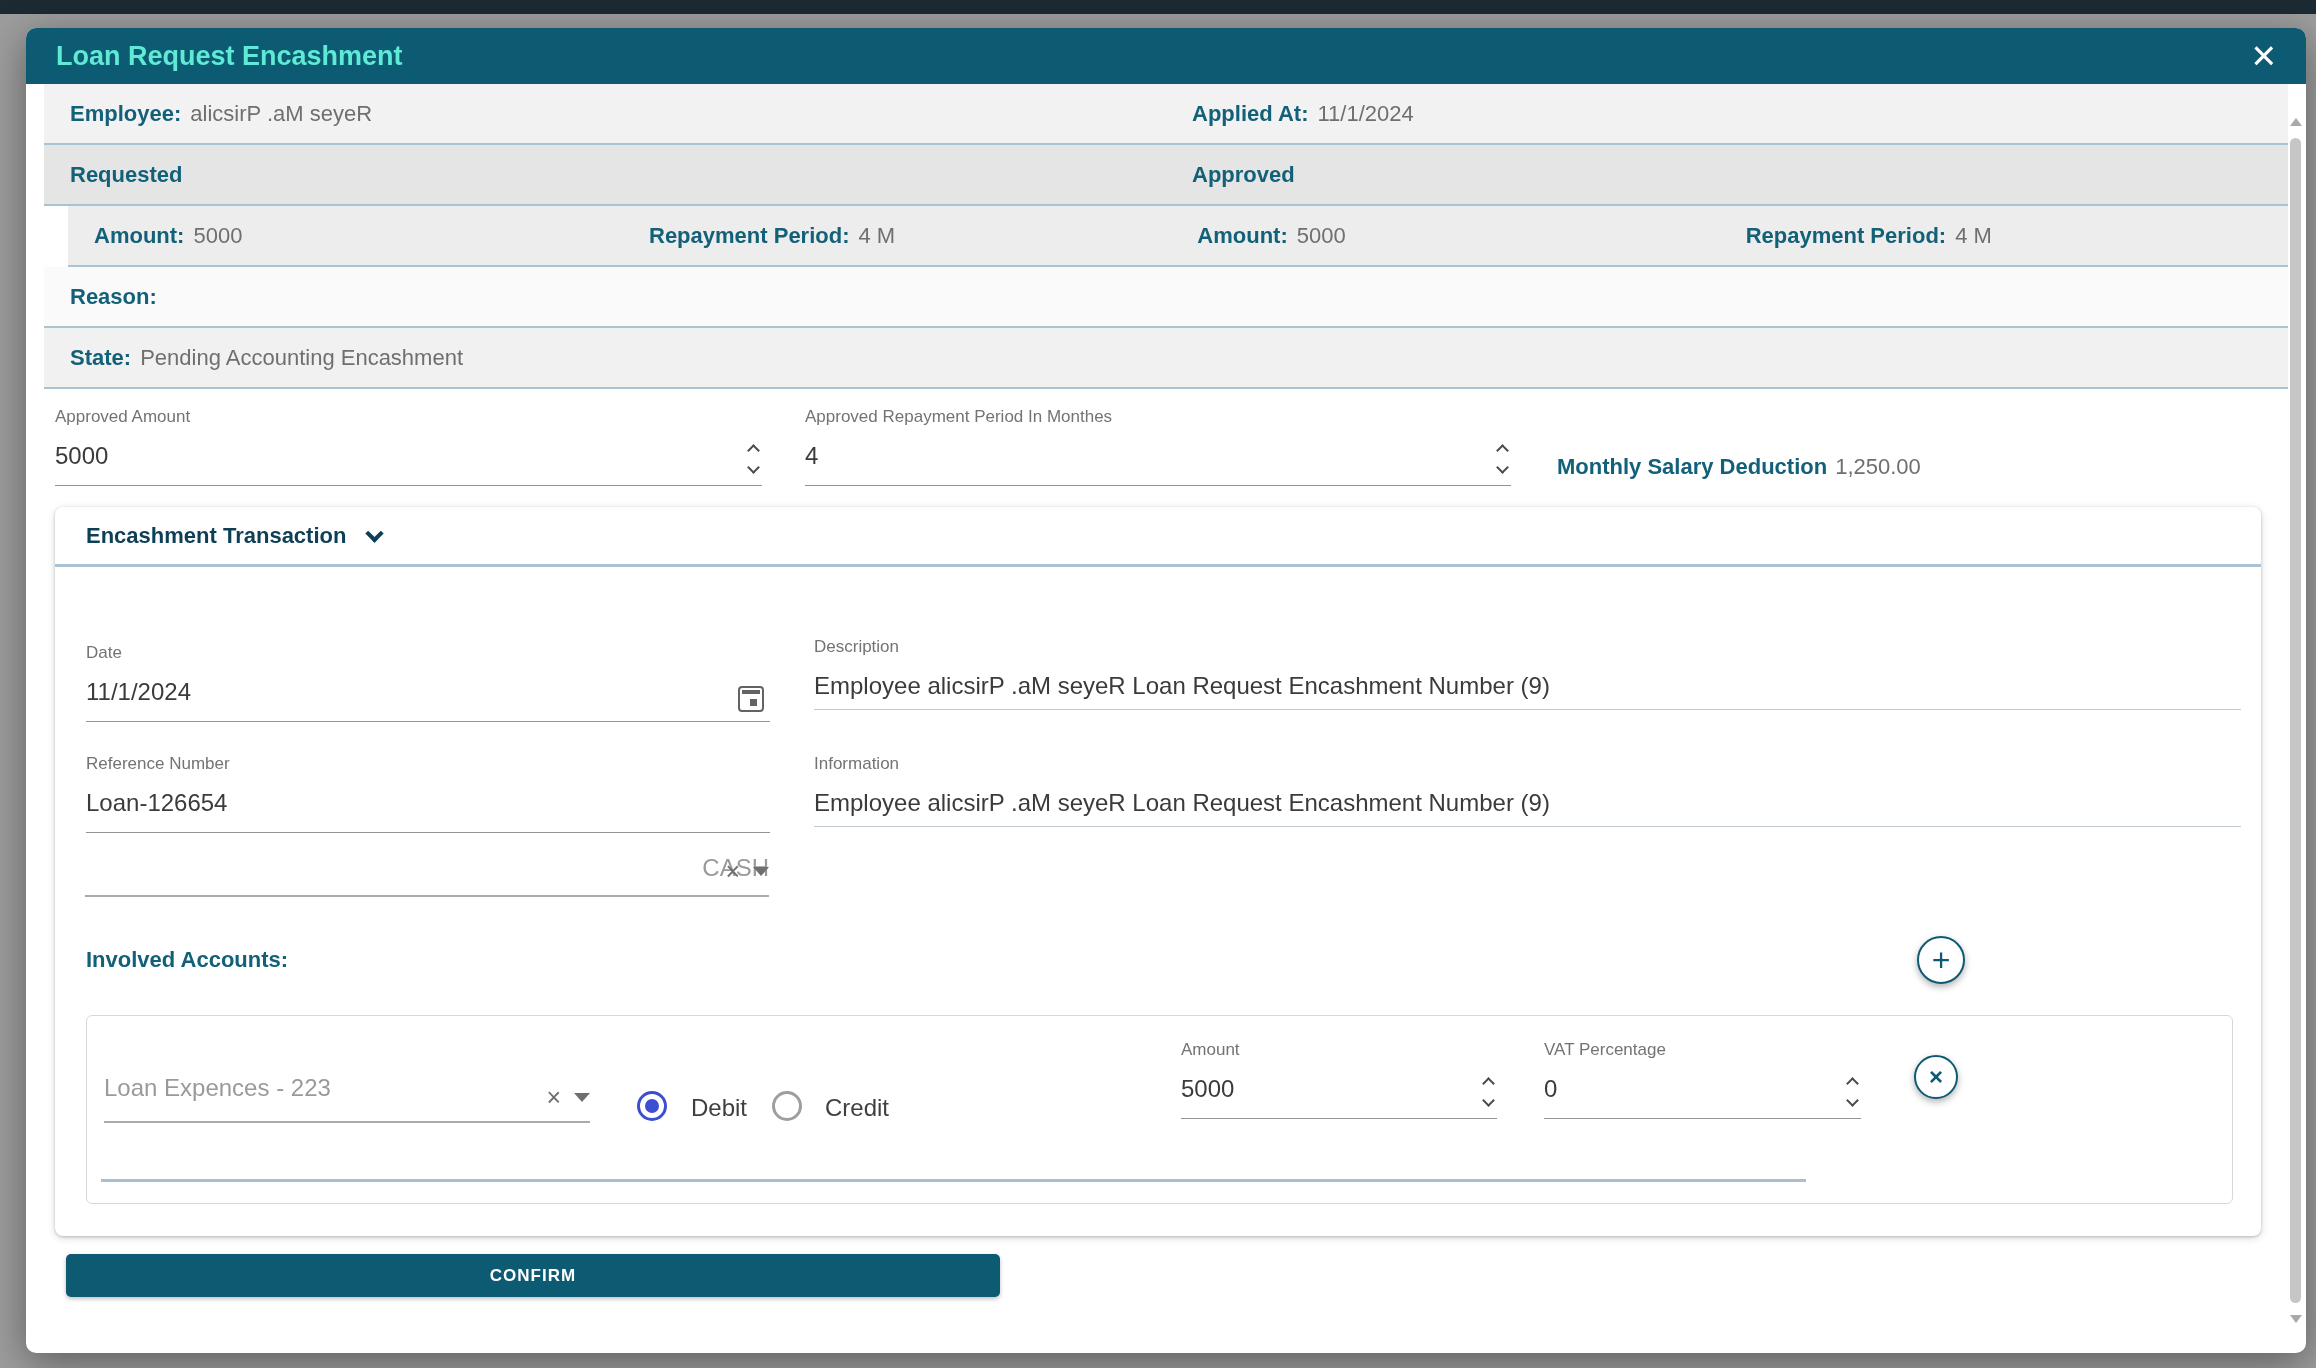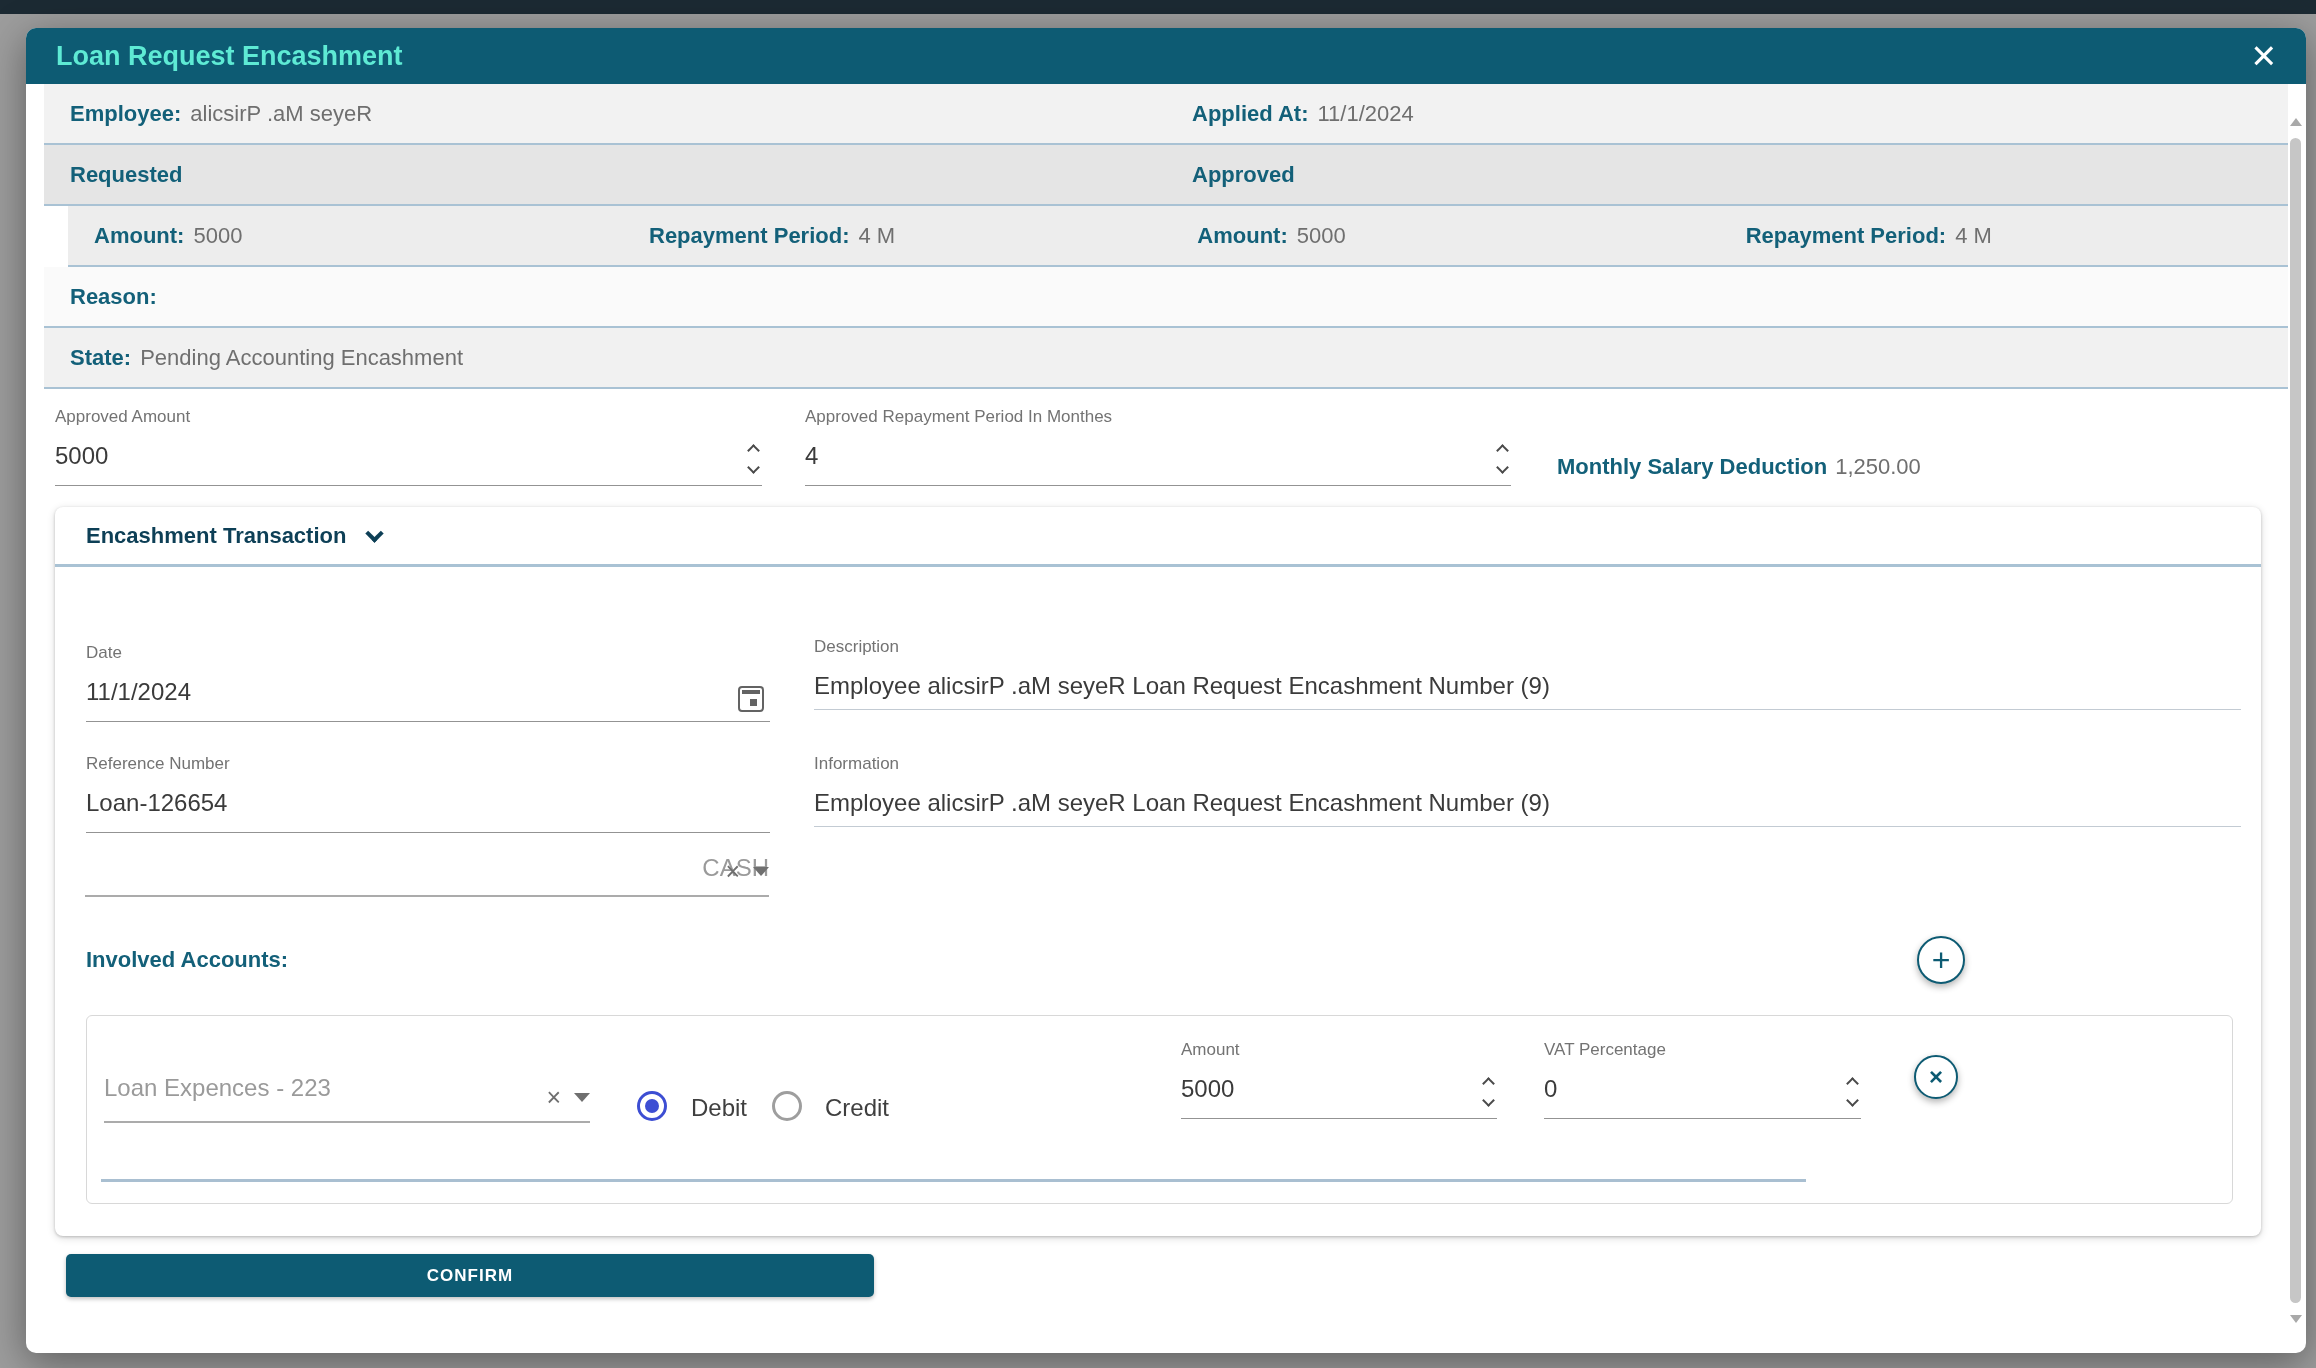--- a/index.html
+++ b/index.html
@@ -88,21 +88,21 @@
   .acct-select { position:absolute; left:17px; top:55px; width:486px; }
   .acct-select .f-control { padding-bottom:16px; }
   .blue-line { position:absolute; left:14px; top:163px; width:1705px; height:3px; background:#a9bfd1; }
 
   .radio { position:absolute; width:30px; height:30px; border-radius:50%; border:3px solid #3d4ed3; display:flex; align-items:center; justify-content:center; cursor:pointer; }
   .radio .dot { width:14px; height:14px; border-radius:50%; background:#3d4ed3; }
   .radio.off { border-color:#9e9e9e; }
   .radio-label { position:absolute; font-size:24px; color:#3f3f3f; }
 
   .confirm-btn {
-    position:absolute; left:40px; top:1226px; width:808px; height:43px;
+    position:absolute; left:40px; top:1226px; width:934px; height:43px;
     background:#0d5b73; border:none; border-radius:5px; color:#ffffff;
     font-size:17px; font-weight:bold; letter-spacing:1px; cursor:pointer;
     font-family:"Liberation Sans", sans-serif; box-shadow:0 2px 4px rgba(0,0,0,.25);
   }
 
   
   .sb-track { position:absolute; right:4px; top:62px; bottom:8px; width:13px; }
   .sb-up { position:absolute; top:28px; left:1px; width:0; height:0; border-left:6px solid transparent; border-right:6px solid transparent; border-bottom:8px solid #a9a9a9; cursor:pointer; }
   .sb-thumb { position:absolute; top:48px; bottom:42px; left:1px; width:11px; background:#c6c6c6; border-radius:6px; cursor:pointer; }
   .sb-down { position:absolute; bottom:22px; left:1px; width:0; height:0; border-left:6px solid transparent; border-right:6px solid transparent; border-top:8px solid #a9a9a9; cursor:pointer; }

